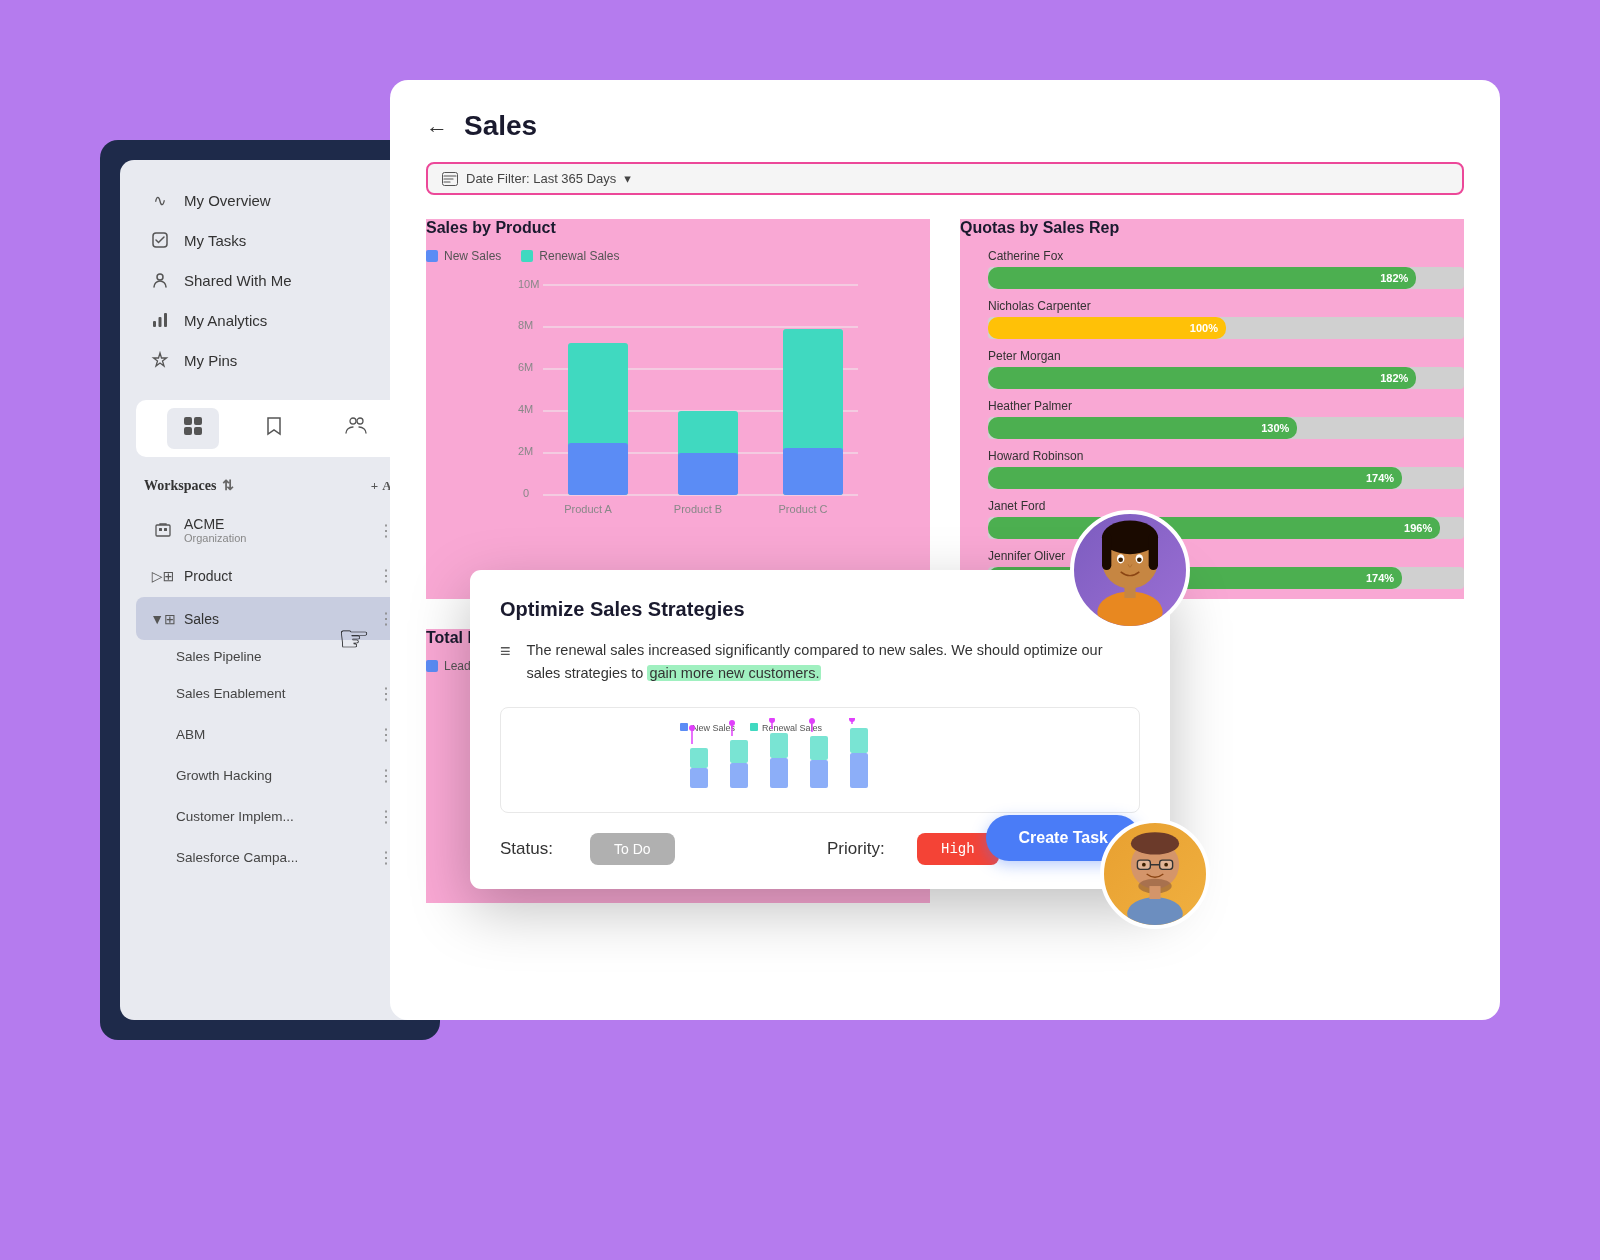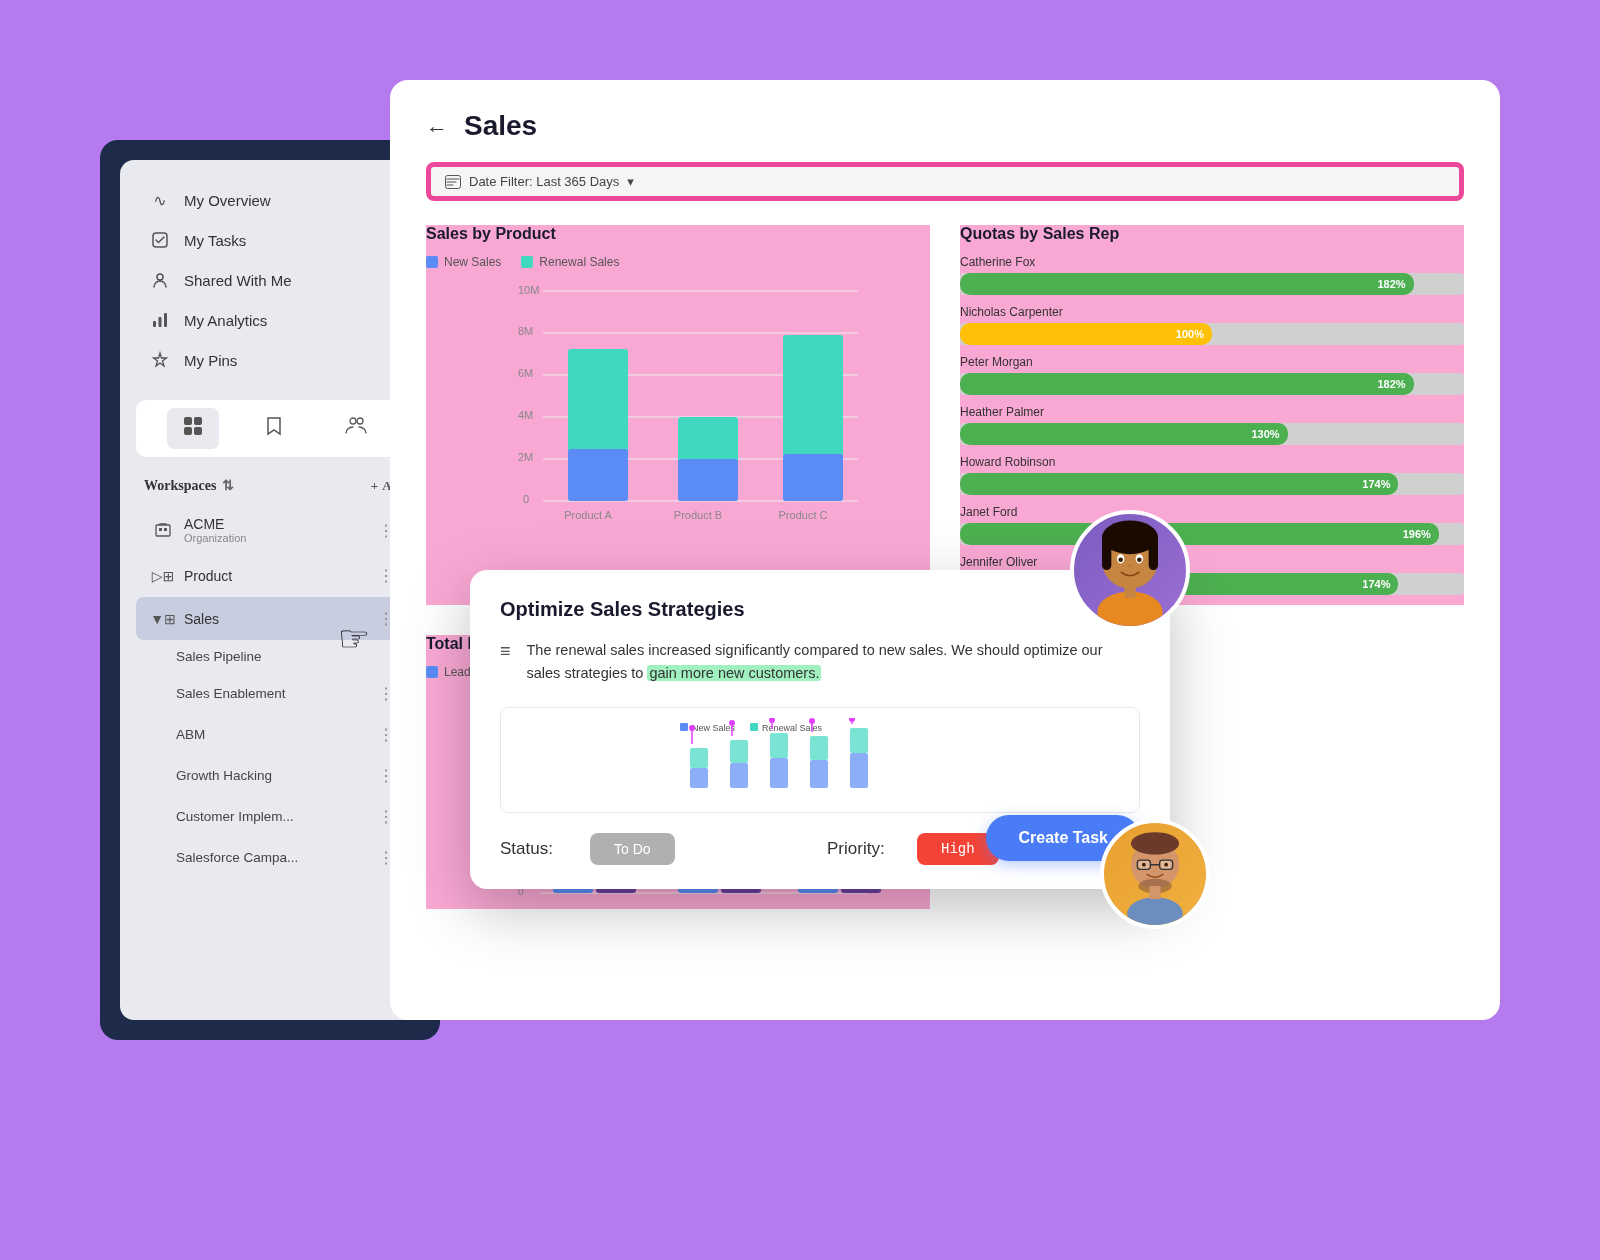--- a/index.html
+++ b/index.html
@@ -222,21 +222,21 @@
       font-size: 28px;
       font-weight: 700;
       color: #1a1a2e;
     }
 
     .date-filter {
       display: flex;
       align-items: center;
       gap: 8px;
       background: #f5f5f5;
-      border: 5px solid #ec4899;
+      border: 2px solid #ec4899;
       border-radius: 8px;
       padding: 7px 14px;
       font-size: 13px;
       color: #444;
       cursor: pointer;
       margin-bottom: 24px;
     }
 
     .charts-grid {
       display: grid;
@@ -282,20 +282,21 @@
     }
 
     .bar-chart-svg {
       width: 100%;
       height: 100%;
     }
 
     
     .quotas-container {
       padding: 0;
+      margin-left: 28px;
     }
 
     .quota-row {
       margin-bottom: 10px;
     }
 
     .quota-name {
       font-size: 12px;
       color: #333;
       margin-bottom: 4px;
@@ -332,21 +333,21 @@
       height: 220px;
     }
 
     
     .modal-card {
       position: absolute;
       left: 330px;
       top: 440px;
       width: 660px;
       background: #fff;
-      border-radius: 17px;
+      border-radius: 11px;
       box-shadow: 0 20px 60px rgba(0,0,0,0.25);
       z-index: 10;
       padding: 28px 30px 24px;
     }
 
     .modal-title {
       font-size: 20px;
       font-weight: 700;
       color: #1a1a2e;
       margin-bottom: 18px;

